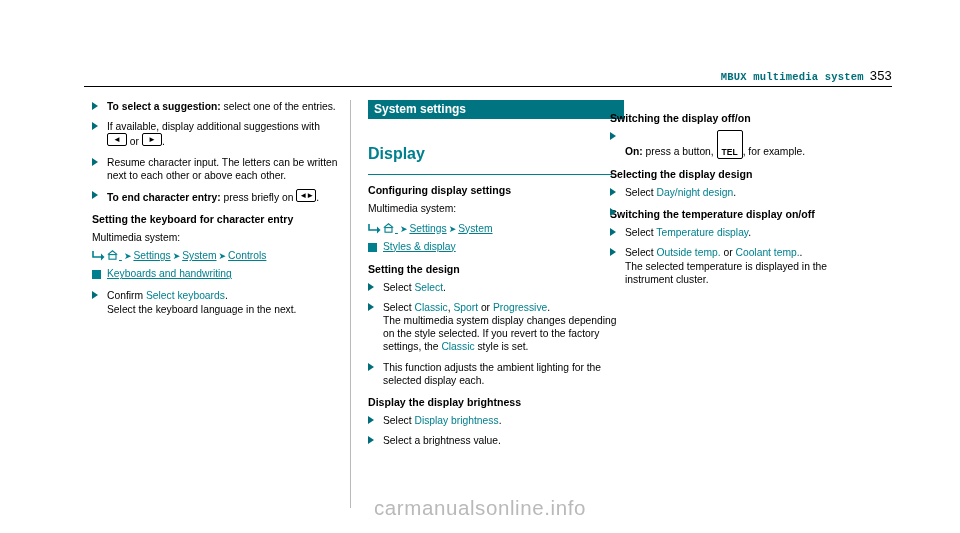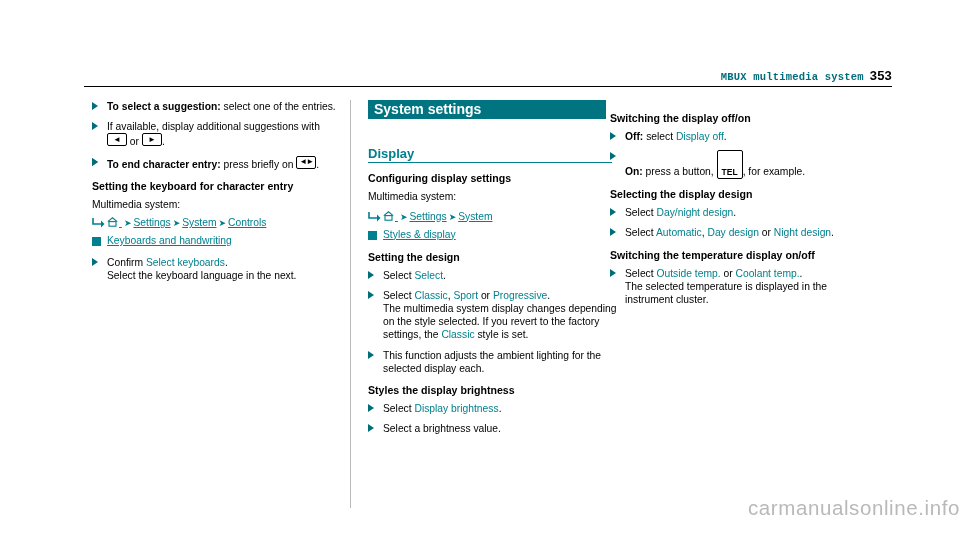--- a/index.html
+++ b/index.html
@@ -27,21 +27,21 @@
     left: 84px;
     top: 68px;
     width: 808px;
     text-align: right;
     font-size: 10.5px;
     font-weight: bold;
     color: #000;
     letter-spacing: 0.2px;
   }
   .header .htitle { color: #006e7a; font-weight: bold; font-family: Liberation Mono, monospace; }
-  .header .pageno { color: #000; font-weight: bold; font-size: 13px; margin-left: 6px; }
+  .header .pageno { color: #000; font-weight: normal; font-size: 13px; margin-left: 6px; }
   .header-rule {
     position: absolute;
     left: 84px;
     top: 86px;
     width: 808px;
     height: 1px;
     background: #000;
   }
   
   .col {
@@ -170,45 +170,45 @@
     justify-content: center;
     font-size: 8px;
     line-height: 8px;
   }
 
   
   .banner {
     background: #007481;
     color: #ffffff;
     font-weight: bold;
-    font-size: 14px;
+    font-size: 12px;
     padding: 3px 0 3px 6px;
-    width: 238px;
+    width: 256px;
     box-sizing: border-box;
     margin-bottom: 3px;
   }
   .subhead {
     color: #00808e;
     font-weight: bold;
-    font-size: 13px;
-    padding-bottom: 2px;
+    font-size: 16px;
+    padding-bottom: 14px;
     border-bottom: 1.5px solid #00808e;
     width: 244px;
     box-sizing: border-box;
     margin-bottom: 9px;
     margin-top: 28px;
   }
 
   
   .watermark {
     position: absolute;
     left: 0;
     top: 496px;
     width: 960px;
-    text-align: right;
+    text-align: center;
     font-size: 20.5px;
     color: #b9b9b9;
     letter-spacing: 0.6px;
     font-family: "Liberation Sans", sans-serif;
   }
 </style>
 </head>
 <body>
 
 <div class="page">
@@ -217,21 +217,21 @@
     <span class="htitle">MBUX multimedia system</span><span class="pageno">353</span>
   </div>
   <div class="header-rule"></div>
 
   <div class="vline vline1"></div>
 
   <div class="col col1">
     <div id="c1-items">
         <div class="bullet-row"><span class="arrow"><span class="arrow-glyph"></span></span><span><b>To select a suggestion:</b> select one of the entries.</span></div>
         <div class="bullet-row"><span class="arrow"><span class="arrow-glyph"></span></span><span>If available, display additional suggestions with <span class="key-ico"><span class="g">◄</span></span> or <span class="key-ico"><span class="g">►</span></span>.</span></div>
-        <div class="bullet-row"><span class="arrow"><span class="arrow-glyph"></span></span></div>
+        <div class="bullet-row"><span class="arrow"><span class="arrow-glyph"></span></span><span>Resume character input. The letters can be written next to each other or above each other.</span></div>
         <div class="bullet-row"><span class="arrow"><span class="arrow-glyph"></span></span><span><b>To end character entry:</b> press briefly on <span class="key-ico"><span class="g" style="letter-spacing: -1px;">◄►</span></span>.</span></div>
       </div>
 
     <div class="sec-head">Setting the keyboard for character entry</div>
     <div class="plain-para">Multimedia system:</div>
 
     <div class="path">
       <span class="lead">
         <svg width="13" height="11" viewBox="0 0 13 11">
             <path d="M1 1 L1 7 L9 7" fill="none" stroke="#00808e" stroke-width="1.6"></path>
@@ -289,40 +289,40 @@
       <span>Styles &amp; display</span>
     </div>
 
     <div class="sec-head">Setting the design</div>
     <div id="c2-design-items">
         <div class="bullet-row"><span class="arrow"><span class="arrow-glyph"></span></span><span>Select <span class="tl">Select</span>.</span></div>
         <div class="bullet-row"><span class="arrow"><span class="arrow-glyph"></span></span><span>Select <span class="tl">Classic</span>, <span class="tl">Sport</span> or <span class="tl">Progressive</span>.</span><div>The multimedia system display changes depending on the style selected. If you revert to the factory settings, the <span class="tl">Classic</span> style is set.</div></div>
         <div class="bullet-row"><span class="arrow"><span class="arrow-glyph"></span></span><div>This function adjusts the ambient lighting for the selected display each.</div></div>
       </div>
 
-    <div class="sec-head">Styles the display brightness</div>
+    <div class="sec-head">Display the display brightness</div>
     <div id="c2-brightness-items">
         <div class="bullet-row"><span class="arrow"><span class="arrow-glyph"></span></span><span>Select <span class="tl">Display brightness</span>.</span></div>
         <div class="bullet-row"><span class="arrow"><span class="arrow-glyph"></span></span><span>Select a brightness value.</span></div>
       </div>
   </div>
 
   <div class="col col3">
     <div class="sec-head first">Switching the display off/on</div>
     <div id="c3-onoff-items">
-        <div class="bullet-row"><span class="arrow"><span class="arrow-glyph"></span></span><span><b>Off:</b> select <span class="tl">Display off</span>.</span></div>
         <div class="bullet-row"><span class="arrow"><span class="arrow-glyph"></span></span><span><b>On:</b> press a button, <span class="keycap">TEL</span>, for example.</span></div>
       </div>
 
     <div class="sec-head">Selecting the display design</div>
     <div id="c3-design-items">
         <div class="bullet-row"><span class="arrow"><span class="arrow-glyph"></span></span><span>Select <span class="tl">Day/night design</span>.</span></div>
-        <div class="bullet-row"><span class="arrow"><span class="arrow-glyph"></span></span><span>Select <span class="tl">Automatic</span>, <span class="tl">Day design</span> or <span class="tl">Night design</span>.</span></div>
+        <div class="bullet-row"><span class="arrow"><span class="arrow-glyph"></span></span></div>
       </div>
 
     <div class="sec-head">Switching the temperature display on/off</div>
     <div id="c3-temp-items">
+        <div class="bullet-row"><span class="arrow"><span class="arrow-glyph"></span></span><span>Select <span class="tl">Temperature display</span>.</span></div>
         <div class="bullet-row"><span class="arrow"><span class="arrow-glyph"></span></span><span>Select <span class="tl">Outside temp.</span> or <span class="tl">Coolant temp.</span>.</span><div>The selected temperature is displayed in the instrument cluster.</div></div>
       </div>
   </div>
 
   <div class="watermark">carmanualsonline.info</div>
 </div>
 
 </body></html>

